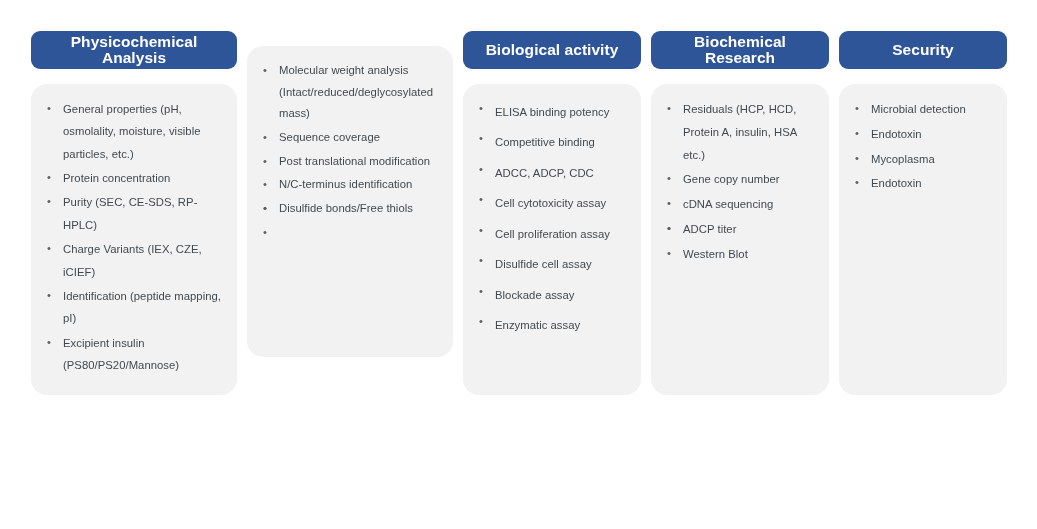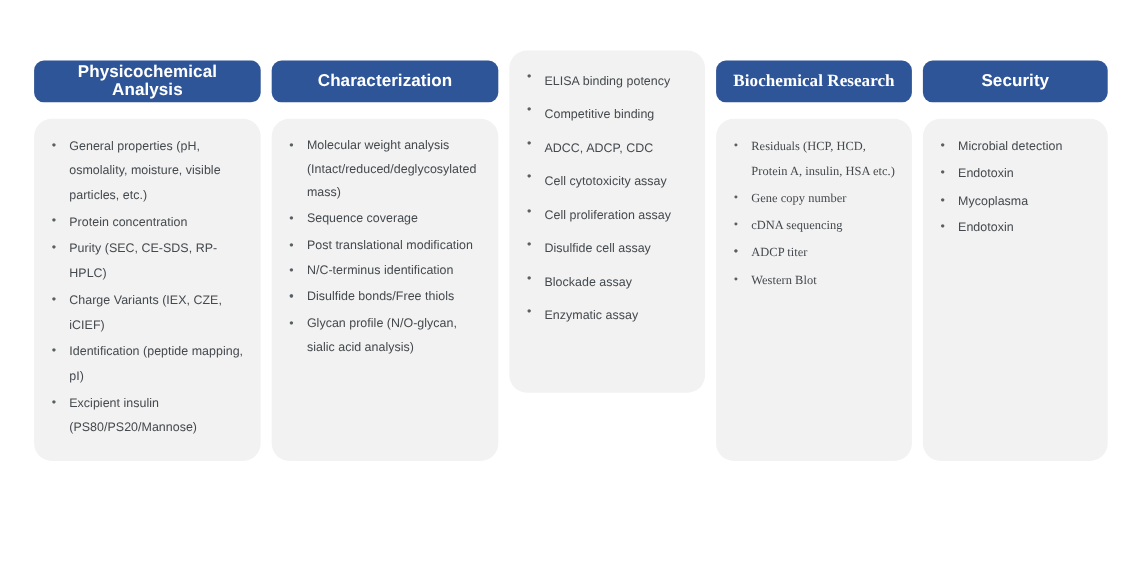--- a/index.html
+++ b/index.html
@@ -35,40 +35,39 @@
   .column {
     display: flex;
     flex-direction: column;
     align-items: stretch;
   }
 
   
   .col-1 { flex: 0 0 206px; }
   .col-2 { flex: 0 0 206px; }
   .col-3 { flex: 0 0 178px; }
-  .col-4 { flex: 0 0 178px; font-family: Liberation Serif, serif; }
+  .col-4 { flex: 0 0 178px; }
   .col-5 { flex: 0 0 168px; justify-content: flex-end; }
 
   .col-header {
     background: #2E5597;
     color: #ffffff;
     border-radius: 9px;
     height: 38px;
     display: flex;
     align-items: center;
     justify-content: center;
     text-align: center;
     font-size: 15.5px;
     font-weight: bold;
     letter-spacing: 0.05px;
     padding: 0 6px;
     box-sizing: border-box;
     line-height: 1.05;
     user-select: none;
-    margin-top: 24px;
   }
 
   .col-body {
     margin-top: 15px;
     background: #F2F2F2;
     border-radius: 16px;
     height: 311px;
     box-sizing: border-box;
     padding: 14px 10px 14px 8px;
     overflow: hidden;
@@ -138,21 +137,20 @@
           </li>
           <li class="bullet-item">
             <span class="dot">•</span>
             <span>Excipient insulin (PS80/PS20/Mannose)</span>
           </li>
         </ul>
       </div>
     </div>
 
     <div class="column col-2">
-      <div class="col-header">Characterization</div>
       <div class="col-body">
         <ul class="bullet-list">
           <li class="bullet-item">
             <span class="dot">•</span>
             <span>Molecular weight analysis (Intact/reduced/deglycosylated mass)</span>
           </li>
           <li class="bullet-item">
             <span class="dot">•</span>
             <span>Sequence coverage</span>
           </li>
@@ -166,27 +164,27 @@
           </li>
           <li class="bullet-item">
             <span class="dot">•</span>
           </li>
           <li class="bullet-item">
             <span class="dot">•</span>
             <span>Disulfide bonds/Free thiols</span>
           </li>
           <li class="bullet-item">
             <span class="dot">•</span>
-            <span>Glycan profile (N/O-glycan, sialic acid analysis)</span>
           </li>
         </ul>
       </div>
     </div>
 
     <div class="column col-3">
+      <div class="col-header">Biological activity</div>
       <div class="col-body">
         <ul class="bullet-list">
           <li class="bullet-item">
             <span class="dot">•</span>
             <span>ELISA binding potency</span>
           </li>
           <li class="bullet-item">
             <span class="dot">•</span>
             <span>Competitive binding</span>
           </li>

